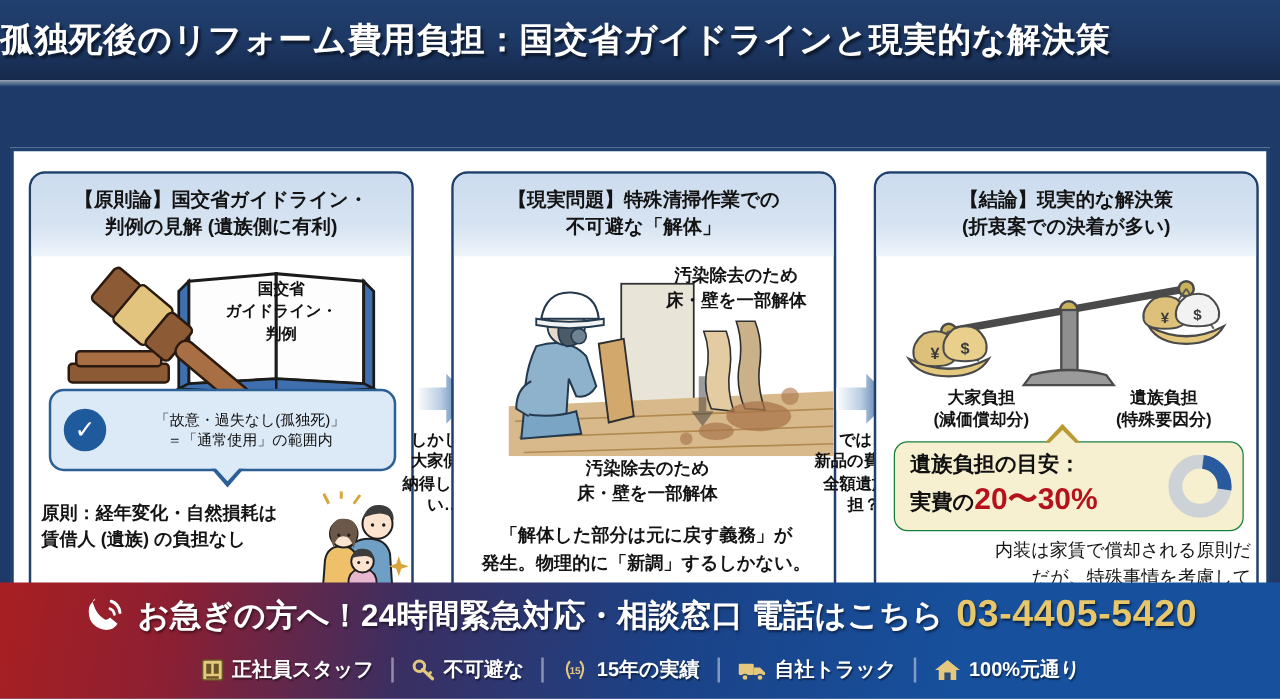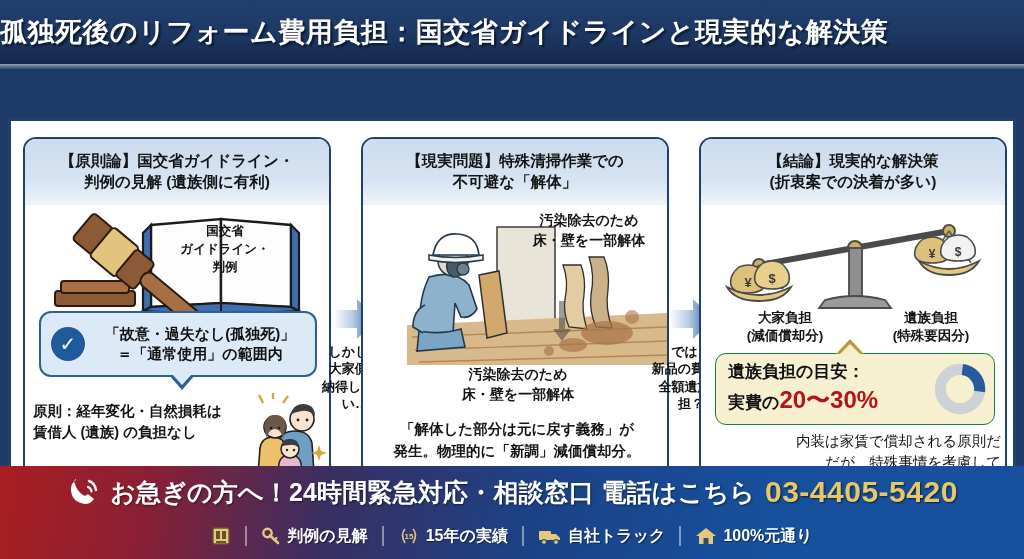--- a/index.html
+++ b/index.html
@@ -69,21 +69,21 @@
     content:""; position:absolute; left:131px; bottom:-10px; z-index:2;
     border-left:10px solid transparent; border-right:10px solid transparent;
     border-top:11px solid #dce9f7;
   }
   .check-badge {
     flex:0 0 auto; width:34px; height:34px; border-radius:50%;
     background:#1f5a9c; display:flex; align-items:center; justify-content:center;
     color:#fff; font-size:20px; font-weight:bold; line-height:1;
   }
   .callout-txt {
-    font-size:15px; font-weight:bold; color:#111; line-height:1.35;
+    font-size:12px; font-weight:normal; color:#111; line-height:1.35;
     white-space:pre-line; text-align:center; flex:1;
   }
 
   
   .p2-note {
     position:absolute; left:150px; top:6px; width:152px;
     font-size:14px; font-weight:bold; color:#141414; line-height:1.4;
     white-space:pre-line; text-align:center;
   }
   .p2-cap {
@@ -308,21 +308,21 @@
           <path d="M62 50 q26 5 54 0 l0 5 q-28 5-54 0 z" fill="#f2f2f2" stroke="#23394d" stroke-width="1.5"></path>
 
           <path d="M192 96 l0 28 l-6 0 l9 12 l9-12 l-6 0 l0-28 z" fill="#3a3a3a" opacity=".5"></path>
         </svg>
 
         <div class="p2-note">汚染除去のため
 床・壁を一部解体</div>
         <div class="p2-cap">汚染除去のため
 床・壁を一部解体</div>
         <div class="p2-bottom">「解体した部分は元に戻す義務」が
-発生。物理的に「新調」減価償却分。</div>
+発生。物理的に「新調」するしかない。</div>
       </div>
     </div>
 
     <div class="conn" id="conn-1">
       <svg class="conn-arrow" viewBox="0 0 44 44">
         <defs>
           <linearGradient id="ag2" x1="0" y1="0" x2="1" y2="0">
             <stop offset="0%" stop-color="#ffffff"></stop>
               <stop offset="45%" stop-color="#b9cde2"></stop>
             <stop offset="100%" stop-color="#1d4f92"></stop>
@@ -407,30 +407,31 @@
     </div>
 
     <div class="badges">
       <div class="badge">
         <svg width="20" height="20" viewBox="0 0 20 20">
           <rect x="2" y="2" width="16" height="16" rx="1.5" fill="#e3c87e" stroke="#6a5426" stroke-width="1.3"></rect>
           <rect x="5" y="5" width="4" height="8" fill="#6a5426"></rect>
             <rect x="11" y="5" width="4" height="8" fill="#6a5426"></rect>
           <rect x="5" y="15" width="10" height="2" fill="#6a5426"></rect>
         </svg>
+        <span class="badge-label">正社員スタッフ</span>
       </div>
       <div class="badge-sep"></div>
 
       <div class="badge">
         <svg width="20" height="20" viewBox="0 0 20 20">
           <circle cx="6.5" cy="7" r="4.2" fill="none" stroke="#e3c87e" stroke-width="2.4"></circle>
           <path d="M9 9.5 L17 17" stroke="#e3c87e" stroke-width="2.6" stroke-linecap="round"></path>
           <path d="M13.5 14 L15.5 12" stroke="#e3c87e" stroke-width="2.2" stroke-linecap="round"></path>
         </svg>
-        <span class="badge-label">判例の見解</span>
+        <span class="badge-label">不可避な</span>
       </div>
       <div class="badge-sep"></div>
 
       <div class="badge">
         <svg width="22" height="20" viewBox="0 0 22 20">
           <path d="M7 3 q-5 5 0 14" fill="none" stroke="#e3c87e" stroke-width="1.6"></path>
           <path d="M15 3 q5 5 0 14" fill="none" stroke="#e3c87e" stroke-width="1.6"></path>
           <text x="11" y="13" font-size="8" font-weight="bold" fill="#e3c87e" text-anchor="middle" font-family="Liberation Sans, sans-serif">15</text>
         </svg>
         <span class="badge-label">15年の実績</span>

